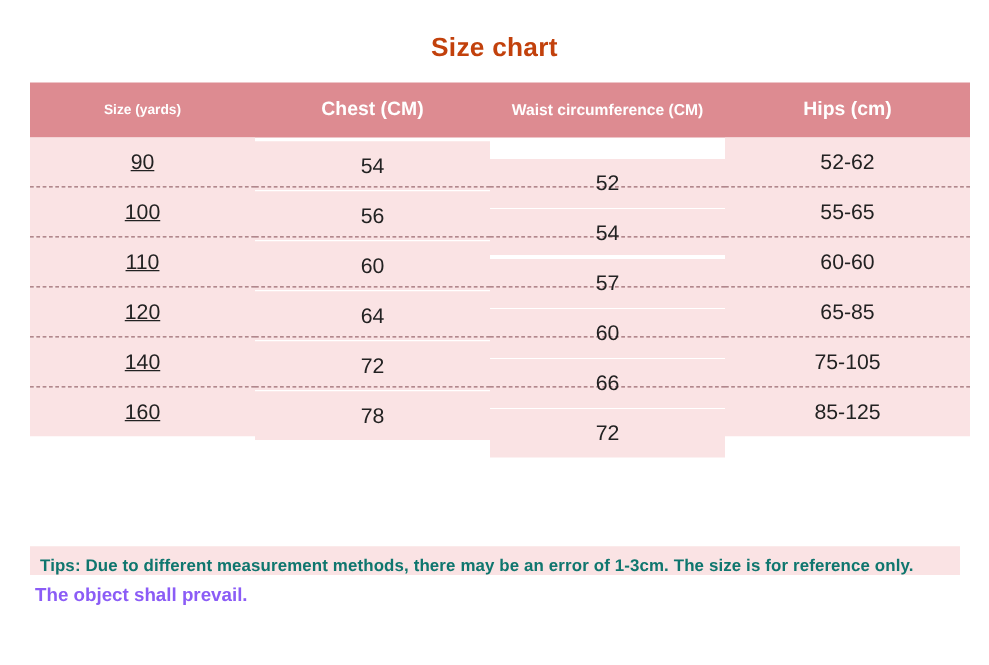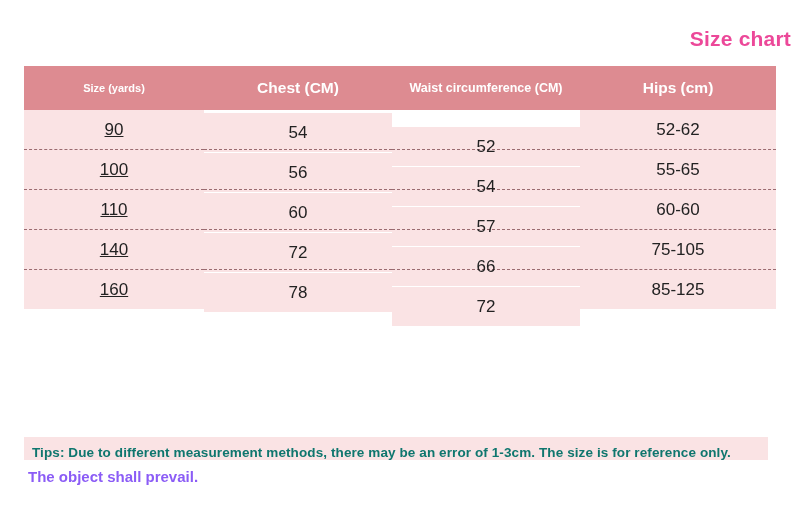--- a/index.html
+++ b/index.html
@@ -14,24 +14,24 @@
     overflow: hidden;
   }
   .page {
     position: relative;
     width: 791px;
     height: 532px;
     background: #ffffff;
     box-sizing: border-box;
   }
   .title {
-    text-align: right;
+    text-align: center;
     font-size: 21px;
     font-weight: bold;
-    color: #ec4899;
+    color: #c2410c;
     padding-top: 27px;
     letter-spacing: 0.2px;
   }
   .table-wrap {
     position: absolute;
     left: 24px;
     top: 66px;
     width: 744px;
   }
   table.size-chart {
@@ -130,20 +130,26 @@
           <td class="c2">54</td>
           <td class="c3">55-65</td>
         </tr>
         <tr>
           <td class="c0">110</td>
           <td class="c1">60</td>
           <td class="c2">57</td>
           <td class="c3">60-60</td>
         </tr>
         <tr>
+          <td class="c0">120</td>
+          <td class="c1">64</td>
+          <td class="c2">60</td>
+          <td class="c3">65-85</td>
+        </tr>
+        <tr>
           <td class="c0">140</td>
           <td class="c1">72</td>
           <td class="c2">66</td>
           <td class="c3">75-105</td>
         </tr>
         <tr>
           <td class="c0">160</td>
           <td class="c1">78</td>
           <td class="c2">72</td>
           <td class="c3">85-125</td>

